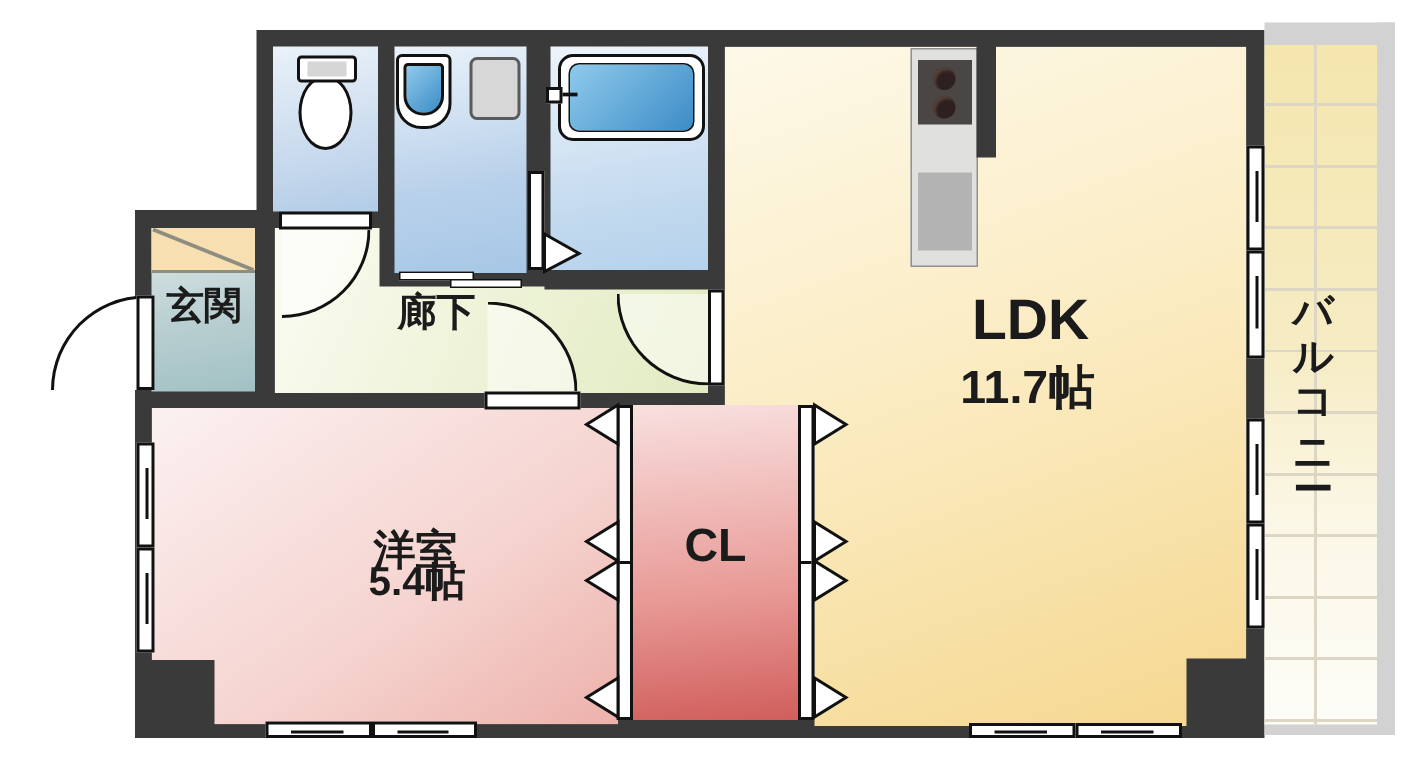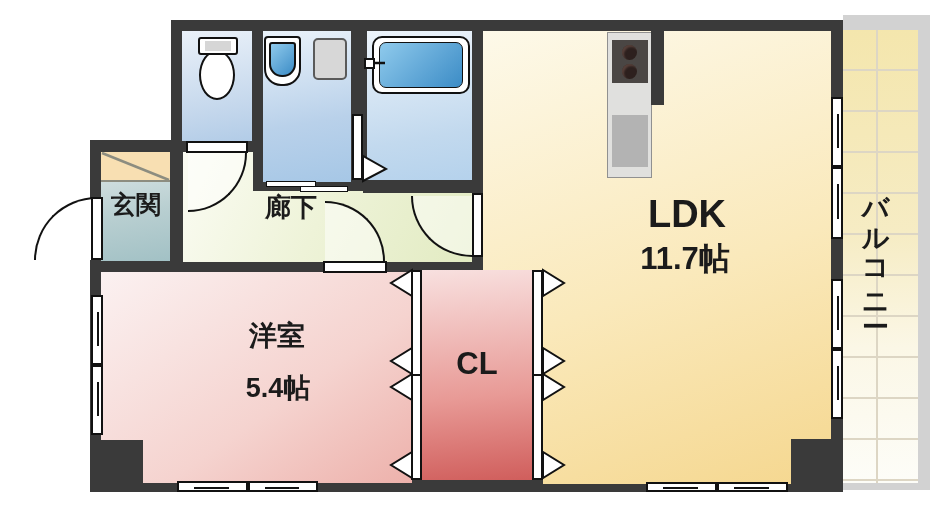--- a/index.html
+++ b/index.html
@@ -151,18 +151,18 @@
     <polygon points="543,270 543,296 564,283" fill="#fff" stroke="#111" stroke-width="2"></polygon>
     <polygon points="543,348 543,374 564,361" fill="#fff" stroke="#111" stroke-width="2"></polygon>
     <polygon points="543,374 543,400 564,387" fill="#fff" stroke="#111" stroke-width="2"></polygon>
     <polygon points="543,452 543,478 564,465" fill="#fff" stroke="#111" stroke-width="2"></polygon>
   </svg>
 
   <div class="lbl" style="left:136px;top:204px;font-size:25px;">玄関</div>
   <div class="lbl" style="left:291px;top:208px;font-size:26px;">廊下</div>
   <div class="lbl" style="left:687px;top:215px;font-size:38px;">LDK</div>
   <div class="lbl" style="left:685px;top:247px;font-size:31px;margin-top:12px;">11.7帖</div>
-  <div class="lbl" style="left:277px;top:336px;font-size:28px;">洋室</div>
+  <div class="lbl" style="left:277px;top:367px;font-size:28px;">洋室</div>
   <div class="lbl" style="left:278px;top:388px;font-size:27px;">5.4帖</div>
   <div class="lbl" style="left:477px;top:364px;font-size:31px;">CL</div>
   <div class="lbl-v" style="left:875px;top:245px;font-size:27px;">バルコニー</div>
 
 </div>
 
 </body></html>

